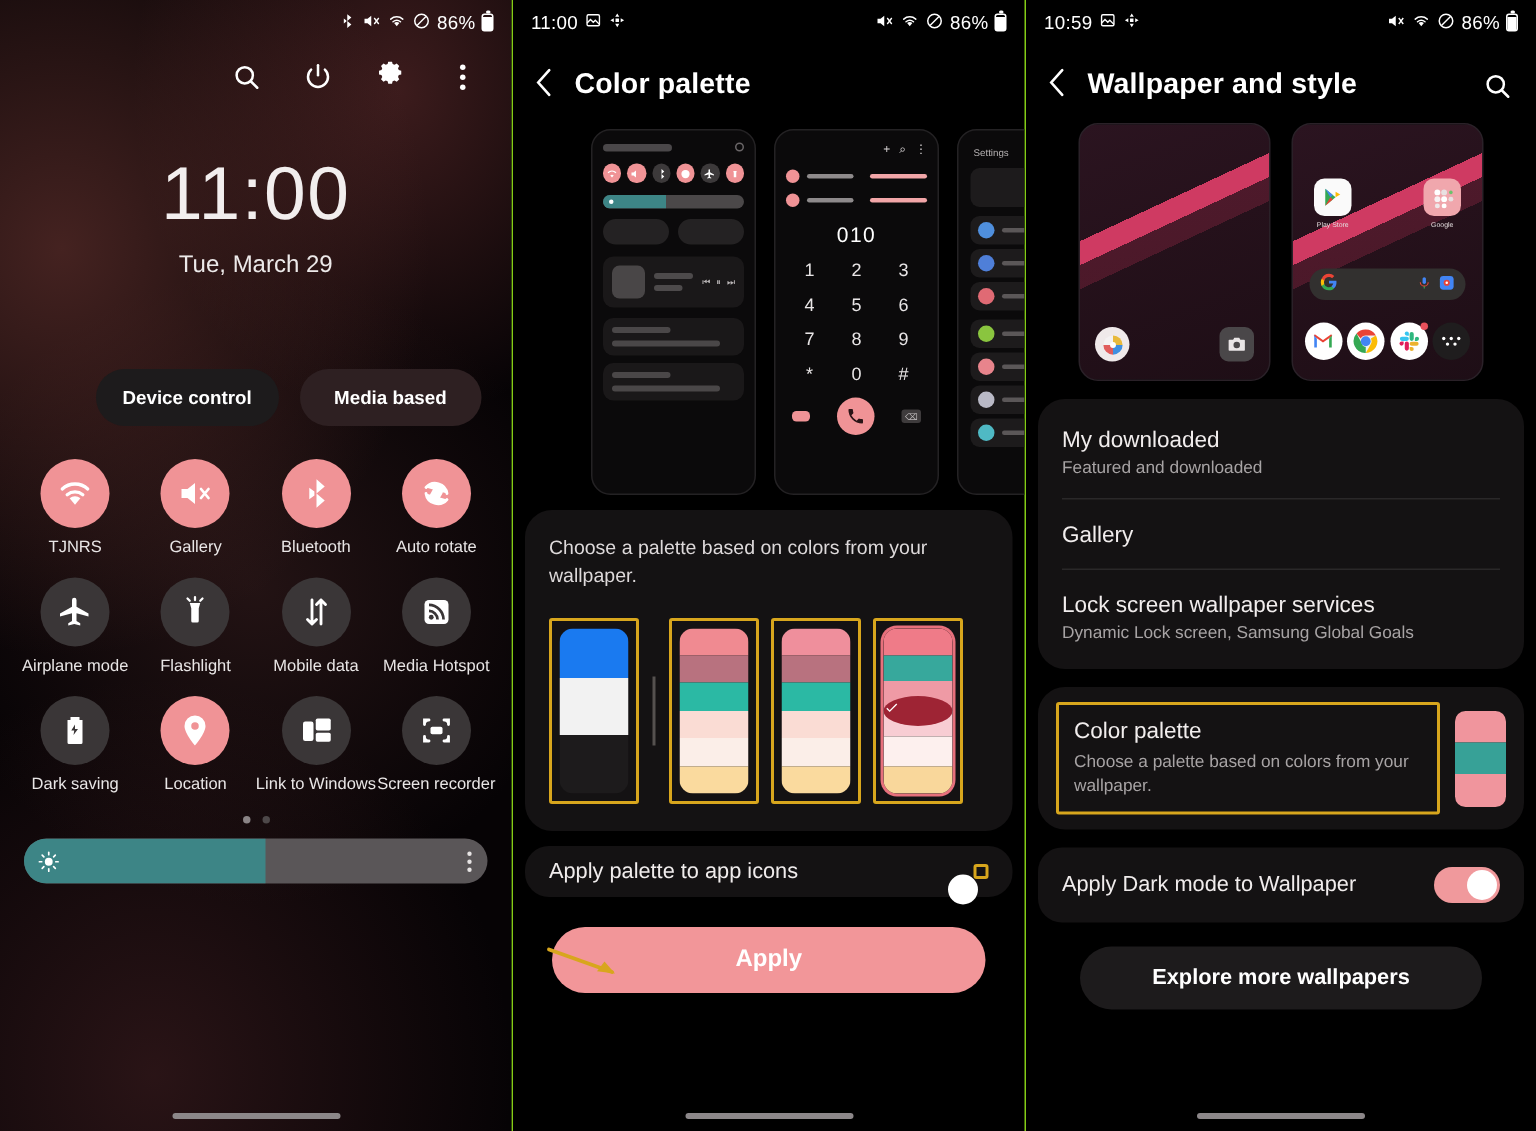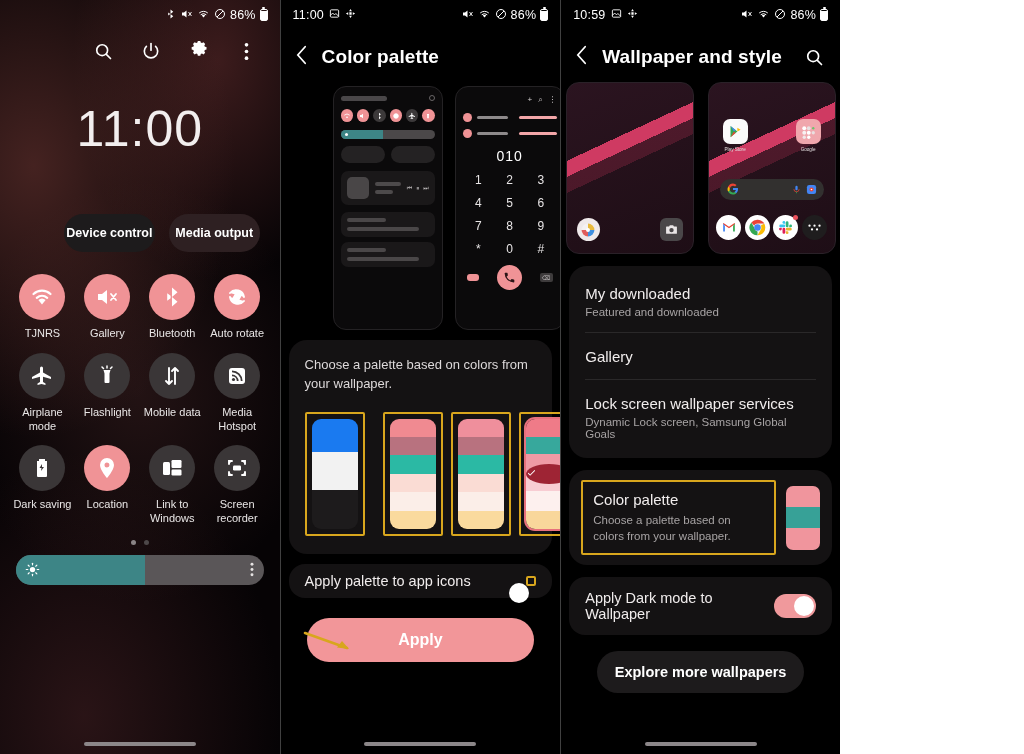--- a/index.html
+++ b/index.html
@@ -2,21 +2,21 @@
 <html><head>
 <meta charset="utf-8">
 <style>
   * { box-sizing: border-box; margin: 0; padding: 0; }
   html, body {
     width: 1024px; height: 754px;
     background: #ffffff;
     font-family: "Liberation Sans", sans-serif;
     overflow: hidden;
   }
-  .board { position: relative; width: 840px; height: 754px; display: flex; gap: 1px; background: #404040; }
+  .board { position: relative; width: 1024px; height: 754px; display: flex; gap: 1px; background: #84cc16; }
 
   .panel { position: relative; width: 341px; height: 754px; background: #000; overflow: hidden; }
   .panel.mid { width: 341px; }
   .panel.right { width: 340px; }
 
   
   .statusbar {
     position: relative; height: 30px; display: flex; align-items: center;
     padding: 0 12px; color: #fff; font-size: 11.5px; z-index: 5;
   }
@@ -271,25 +271,26 @@
           <svg width="5" height="19" viewBox="0 0 6 22" fill="#fff">
               <circle cx="3" cy="3" r="2.2"></circle>
               <circle cx="3" cy="11" r="2.2"></circle>
               <circle cx="3" cy="19" r="2.2"></circle>
             </svg>
         </span>
       </div>
 
       <div class="clockwrap">
         <div class="bigclock">11:00</div>
+        <div class="datetext">Tue, March 29</div>
       </div>
 
       <div class="pillrow">
         <div class="pill dark">Device control</div>
-        <div class="pill tint">Media output</div>
+        <div class="pill tint">Media based</div>
       </div>
 
       <div class="tiles">
         <div class="tile">
           <div class="tcirc on">
             <svg viewBox="0 0 24 24">
                 <path d="M12 19.5l3.6-4.4a5.6 5.6 0 00-7.2 0L12 19.5z"></path>
                 <path d="M3.5 9a12.5 12.5 0 0117 0" stroke="#fff" stroke-width="2.2" fill="none" stroke-linecap="round"></path>
                 <path d="M6.8 12.8a8.2 8.2 0 0110.4 0" stroke="#fff" stroke-width="2.2" fill="none" stroke-linecap="round"></path>
               </svg>

